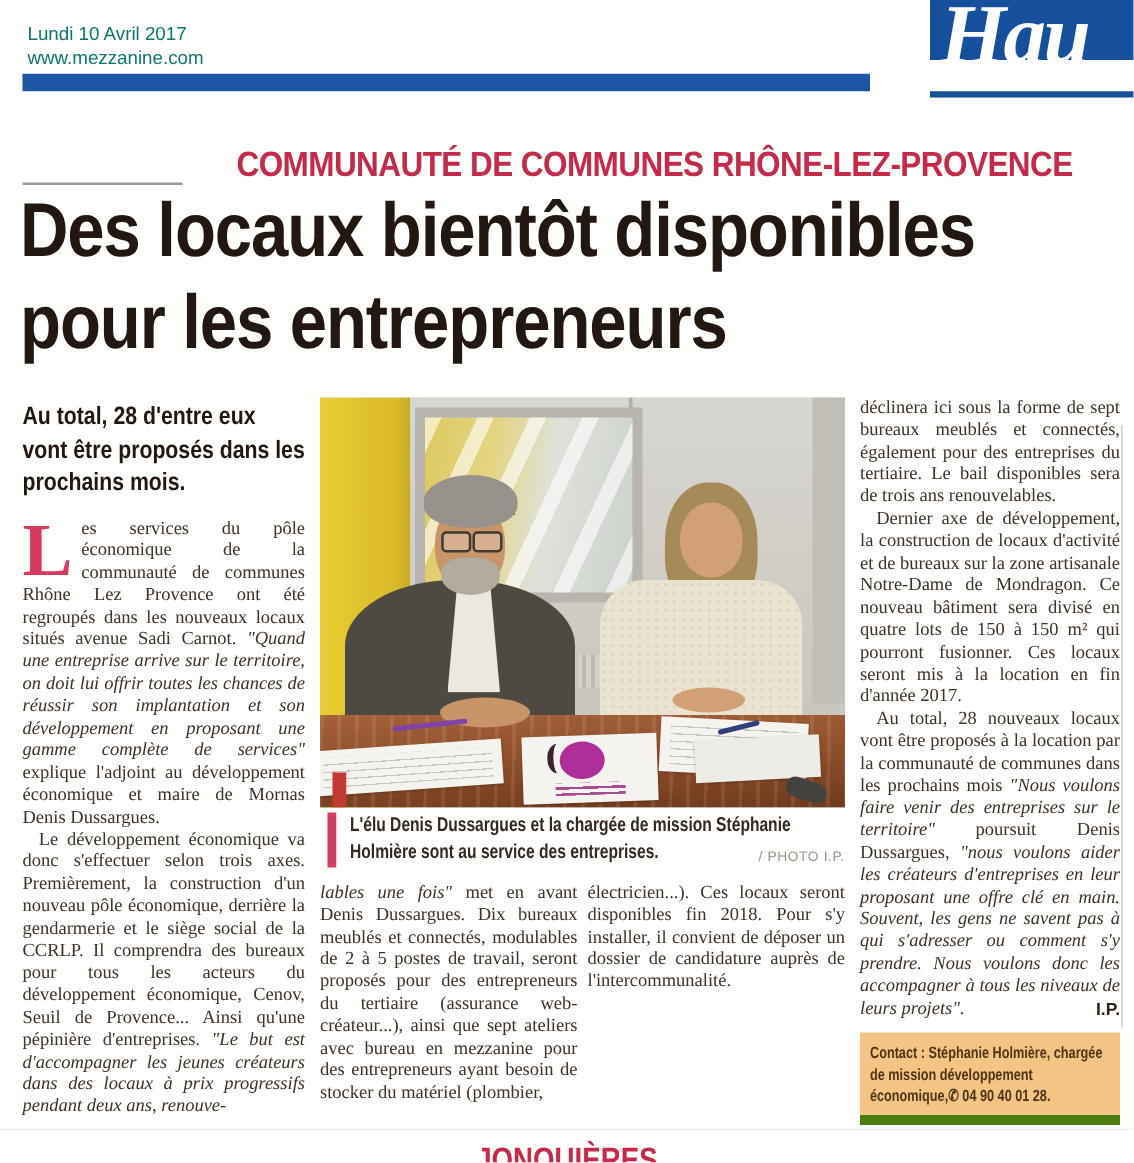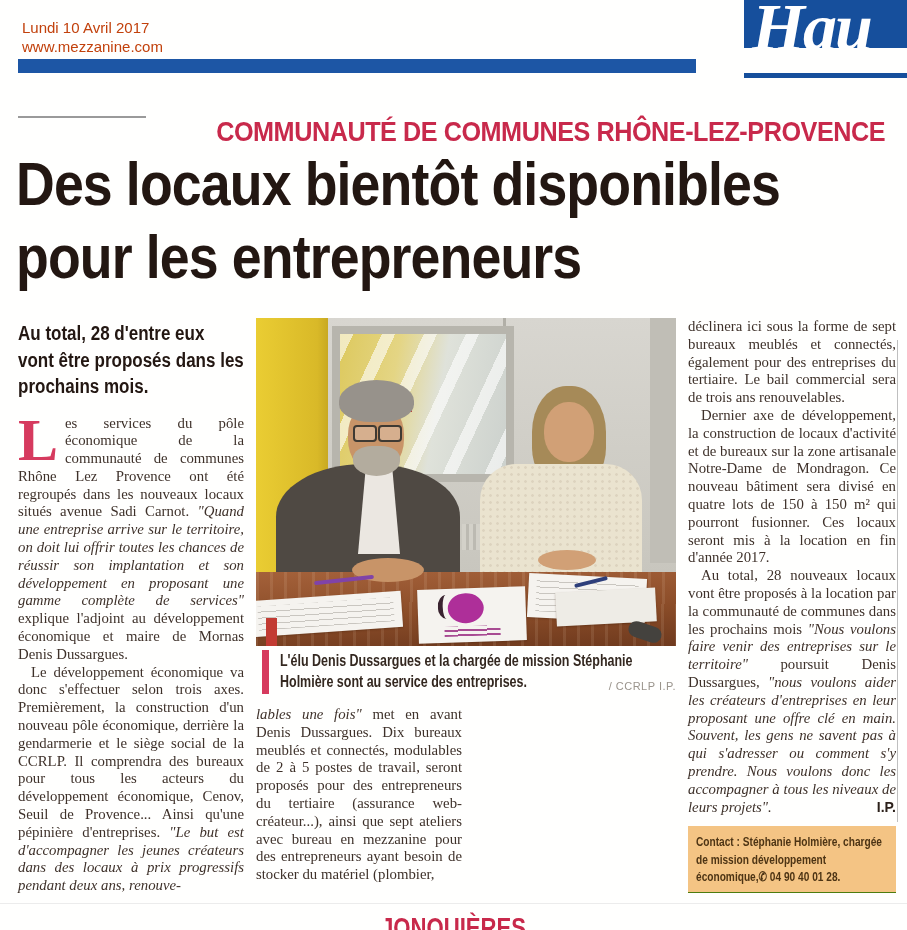--- a/index.html
+++ b/index.html
@@ -1,30 +1,30 @@
 <!DOCTYPE html>
 <html lang="fr"><head>
 <meta charset="utf-8">
 <style>
   html,body{margin:0;padding:0;background:#ffffff;}
   .page{position:relative;width:907px;height:930px;background:#fffffe;overflow:hidden;
         font-family:"Liberation Serif",serif;color:#3e312a;}
 
   
   .date-block{position:absolute;left:22px;top:18px;font-family:"Liberation Sans",sans-serif;
-              font-size:15px;line-height:19px;color:#c2410c;}
+              font-size:15px;line-height:19px;color:#0f766e;}
   .blue-bar{position:absolute;left:18px;top:59px;width:678px;height:14px;background:#1d56a5;}
   .masthead{position:absolute;left:744px;top:0;width:163px;height:48px;background:#164f9c;overflow:hidden;}
   .masthead-text{position:absolute;left:8px;top:-12px;color:#ffffff;
                  font-family:"Liberation Serif",serif;font-style:italic;font-weight:bold;
                  font-size:68px;letter-spacing:-2px;white-space:nowrap;}
   .masthead-rule{position:absolute;left:744px;top:73px;width:163px;height:5px;background:#164f9c;}
 
   
-  .kicker-row{position:absolute;left:18px;top:116px;width:876px;display:flex;align-items:flex-start;gap:27px;}
+  .kicker-row{position:absolute;left:18px;top:116px;width:876px;display:flex;align-items:flex-end;}
   .kicker-rule{height:2px;background:#9a9a9a;}
   .kicker-rule.left{width:128px;flex:none;}
   .kicker-rule.right{flex:1;}
   .kicker-text{font-family:"Liberation Sans",sans-serif;font-weight:bold;font-size:28px;
                color:#c8294b;white-space:nowrap;transform:scaleX(.9);transform-origin:center;
                padding:0 6px;letter-spacing:-.5px;}
 
   
   .headline{position:absolute;left:16px;top:148px;width:1000px;transform:scaleX(.88);
             transform-origin:left top;font-family:"Liberation Sans",sans-serif;font-weight:bold;
@@ -43,21 +43,21 @@
   .lead{font-family:"Liberation Sans",sans-serif;font-weight:bold;font-size:20px;line-height:26.5px;
         color:#231712;width:266px;transform:scaleX(.85);transform-origin:left top;
         text-align:left;margin-bottom:15px;}
   .dropcap{float:left;font-family:"Liberation Serif",serif;font-weight:bold;font-size:60px;
            line-height:47px;color:#d63a5e;padding:2px 7px 0 0;}
 
   .byline{float:right;font-family:"Liberation Sans",sans-serif;font-weight:bold;font-size:14px;
           color:#2c211b;}
 
   
-  .contact-box{margin-top:10px;background:#f4c484;border-bottom:1px solid #4d7c0f;
+  .contact-box{margin-top:10px;background:#f4c484;border-bottom:8px solid #4d7c0f;
                padding:7px 8px 6px 8px;}
   .contact-text{font-family:"Liberation Sans",sans-serif;font-weight:bold;font-size:13px;
                 line-height:17.5px;color:#4d3414;width:244px;transform:scaleX(.78);
                 transform-origin:left top;text-align:left;}
 
   
   .photo{position:absolute;left:256px;top:318px;width:420px;height:328px;overflow:hidden;background:#cbc9c1;}
   .photo div{position:absolute;}
   .ph-wall{left:0;top:0;right:0;bottom:0;background:linear-gradient(180deg,#d8d6d0 0%,#cac8c0 70%,#c2c0b8 100%);}
   .ph-rightpanel{left:394px;top:0;width:26px;height:245px;background:#c0beb6;}
@@ -193,31 +193,32 @@
     <div class="ph-paper ph-paper4"></div>
     <div class="ph-pen"></div>
     <div class="ph-bluepen"></div>
     <div class="ph-phone"></div>
     <div class="ph-redstrip"></div>
   </div>
 
   <div class="caption-row">
     <div class="caption-bar"></div>
     <div class="caption-text">L'élu Denis Dussargues et la chargée de mission Stéphanie Holmière sont au service des entreprises.</div>
-    <div class="caption-credit">/ CCRLP I.P.</div>
+    <div class="caption-credit">/ PHOTO I.P.</div>
   </div>
 
   <div class="col col-mid-a">
     <p><em>lables une fois"</em><span> met en avant Denis Dussargues. Dix bureaux meublés et connectés, modulables de 2 à 5 postes de travail, seront proposés pour des entrepreneurs du tertiaire (assurance web-créateur...), ainsi que sept ateliers avec bureau en mezzanine pour des entrepreneurs ayant besoin de stocker du matériel (plombier,</span></p>
   </div>
   <div class="col col-mid-b">
+    <p>électricien...). Ces locaux seront disponibles fin 2018. Pour s'y installer, il convient de déposer un dossier de candidature auprès de l'intercommunalité.</p>
   </div>
 
   <div class="col col-right">
-    <p>déclinera ici sous la forme de sept bureaux meublés et connectés, également pour des entreprises du tertiaire. Le bail commercial sera de trois ans renouvelables.</p>
+    <p>déclinera ici sous la forme de sept bureaux meublés et connectés, également pour des entreprises du tertiaire. Le bail disponibles sera de trois ans renouvelables.</p>
     <p class="indent">Dernier axe de développement, la construction de locaux d'activité et de bureaux sur la zone artisanale Notre-Dame de Mondragon. Ce nouveau bâtiment sera divisé en quatre lots de 150 à 150 m² qui pourront fusionner. Ces locaux seront mis à la location en fin d'année 2017.</p>
     <p class="indent"><span><span>Au total, 28 nouveaux locaux vont être proposés à la location par la communauté de communes dans les prochains mois </span><em>"Nous voulons faire venir des entreprises sur le territoire"</em><span> poursuit Denis Dussargues, </span><em>"nous voulons aider les créateurs d'entreprises en leur proposant une offre clé en main. Souvent, les gens ne savent pas à qui s'adresser ou comment s'y prendre. Nous voulons donc les accompagner à tous les niveaux de leurs projets".</em></span><span class="byline">I.P.</span></p>
     <div class="contact-box">
       <div class="contact-text">
         <span>Contact : Stéphanie Holmière, chargée de mission développement économique,</span><span>✆</span><span> 04 90 40 01 28.</span>
       </div>
     </div>
   </div>
 
   <div class="v-rule"></div>

